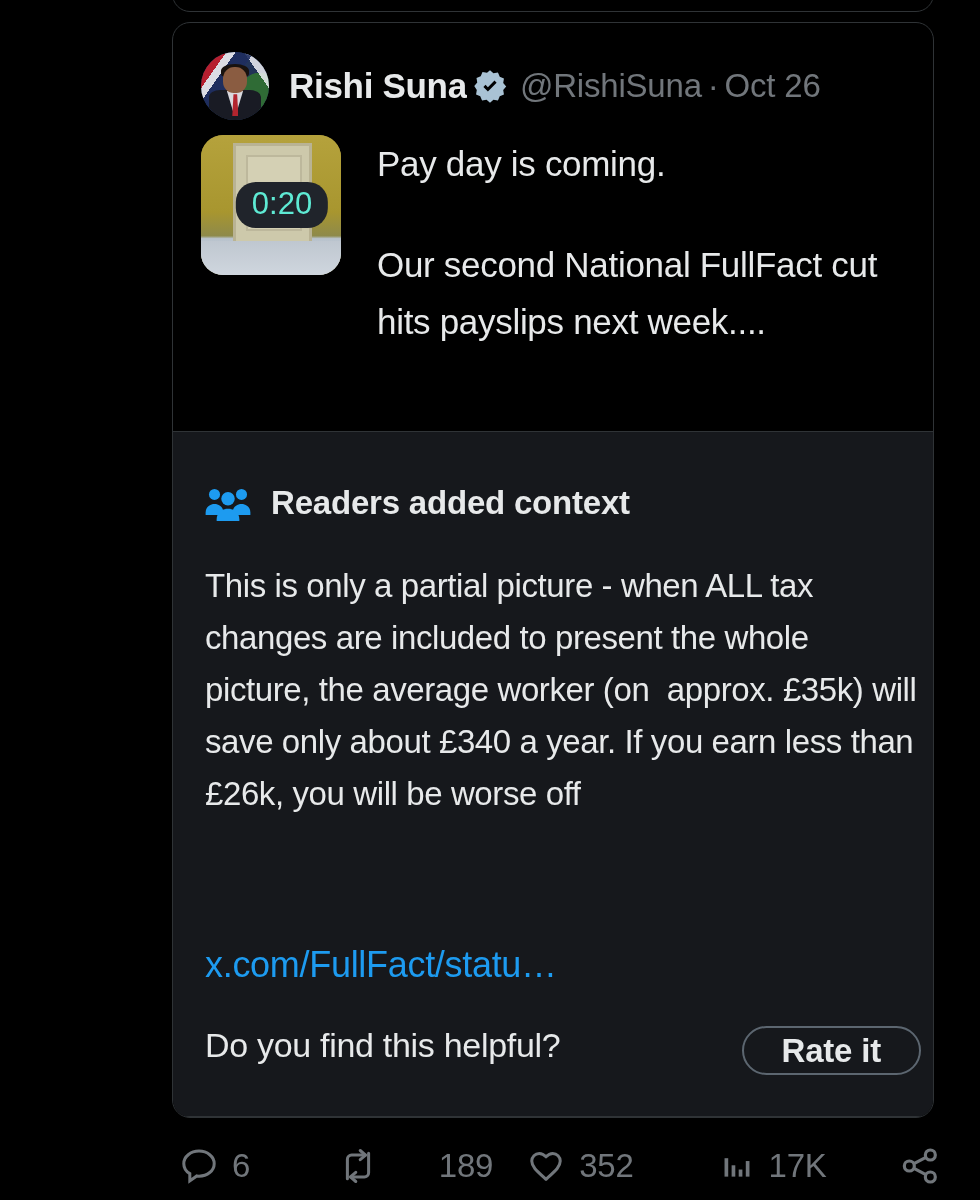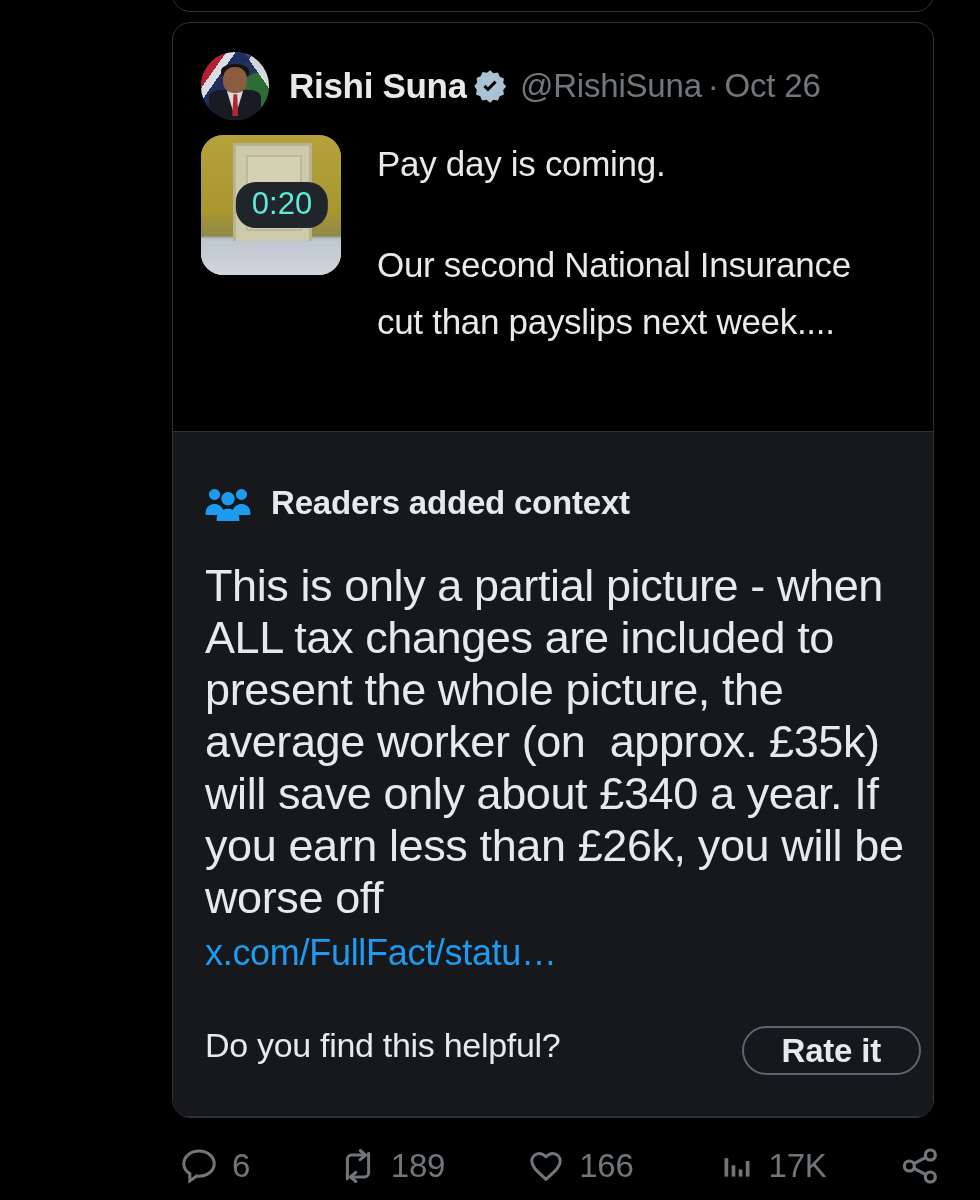--- a/index.html
+++ b/index.html
@@ -219,30 +219,30 @@
     font-size: 33px;
     font-weight: bold;
     color: #e7e9ea;
     letter-spacing: -0.2px;
   }
   .note-body {
     position: absolute;
     left: 32px;
     top: 128px;
     width: 716px;
-    font-size: 45px;
+    font-size: 33px;
     line-height: 52px;
     color: #e7e9ea;
     letter-spacing: -0.4px;
     white-space: pre-wrap;
   }
   .note-link {
     position: absolute;
     left: 32px;
-    top: 500px;
+    top: 512px;
     font-size: 36px;
     color: #1d9bf0;
     letter-spacing: -0.3px;
     text-decoration: none;
   }
   .note-footer {
     position: absolute;
     left: 32px;
     top: 594px;
     width: 716px;
@@ -281,21 +281,21 @@
   .action {
     display: flex;
     align-items: center;
     color: #71767b;
     font-size: 33px;
     letter-spacing: -0.2px;
   }
   .action .count { margin-left: 14px; color: #71767b; }
   .action svg { display: block; }
   .a-reply  { width: 150px; }
-  .a-retweet{ width: 190px; margin-left: 10px; }
+  .a-retweet{ width: 190px; margin-left: 10px; gap: 48px; }
   .a-like   { width: 195px; }
   .a-views  { width: 175px; text-align: center; }
   .a-share  { margin-left: 6px; }
 </style>
 </head>
 <body>
 
 <div class="screen">
 
   <div class="card-above"></div>
@@ -330,21 +330,21 @@
       <div class="video-thumb">
         <div class="wall"></div>
         <div class="door"></div>
         <div class="floor"></div>
         <div class="duration-badge">0:20</div>
       </div>
 
       <div class="tweet-text">
         <span>Pay day is coming.</span>
         <span class="gap"></span>
-        <span>Our second National Insurance cut than payslips next week....</span>
+        <span>Our second National FullFact cut hits payslips next week....</span>
       </div>
     </div>
 
     <div class="note">
       <div class="note-head">
         <span class="people-icon">
           <svg viewBox="0 0 30 24" width="46" height="38" aria-hidden="true">
             <circle cx="6.2" cy="6.4" r="3.6" fill="#1d9bf0"></circle>
             <circle cx="23.8" cy="6.4" r="3.6" fill="#1d9bf0"></circle>
             <path d="M0.4 18.2c0-3.4 2.6-5.6 5.8-5.6s5.8 2.2 5.8 5.6v1.6H0.4z" fill="#1d9bf0"></path>
@@ -390,21 +390,21 @@
       </span>
       <span class="count">189</span>
     </div>
 
     <div class="action a-like">
       <span>
         <svg viewBox="0 0 24 24" width="38" height="38" aria-hidden="true">
           <path d="M12 20.4l-1.3-1.2C5.9 14.9 3 12.3 3 8.9 3 6.2 5.1 4.1 7.7 4.1c1.5 0 3 .7 4.3 2.1 1.3-1.4 2.8-2.1 4.3-2.1 2.6 0 4.7 2.1 4.7 4.8 0 3.4-2.9 6-7.7 10.3z" fill="none" stroke="#71767b" stroke-width="1.9" stroke-linejoin="round"></path>
         </svg>
       </span>
-      <span class="count">166</span>
+      <span class="count">352</span>
     </div>
 
     <div class="action a-views">
       <span>
         <svg viewBox="0 0 24 24" width="34" height="34" aria-hidden="true">
           <rect x="3.2" y="6.5" width="2.6" height="13" fill="#71767b"></rect>
           <rect x="8.2" y="11.5" width="2.6" height="8" fill="#71767b"></rect>
           <rect x="13.2" y="14.5" width="2.6" height="5" fill="#71767b"></rect>
           <rect x="18.2" y="8.5" width="2.6" height="11" fill="#71767b"></rect>
         </svg>

